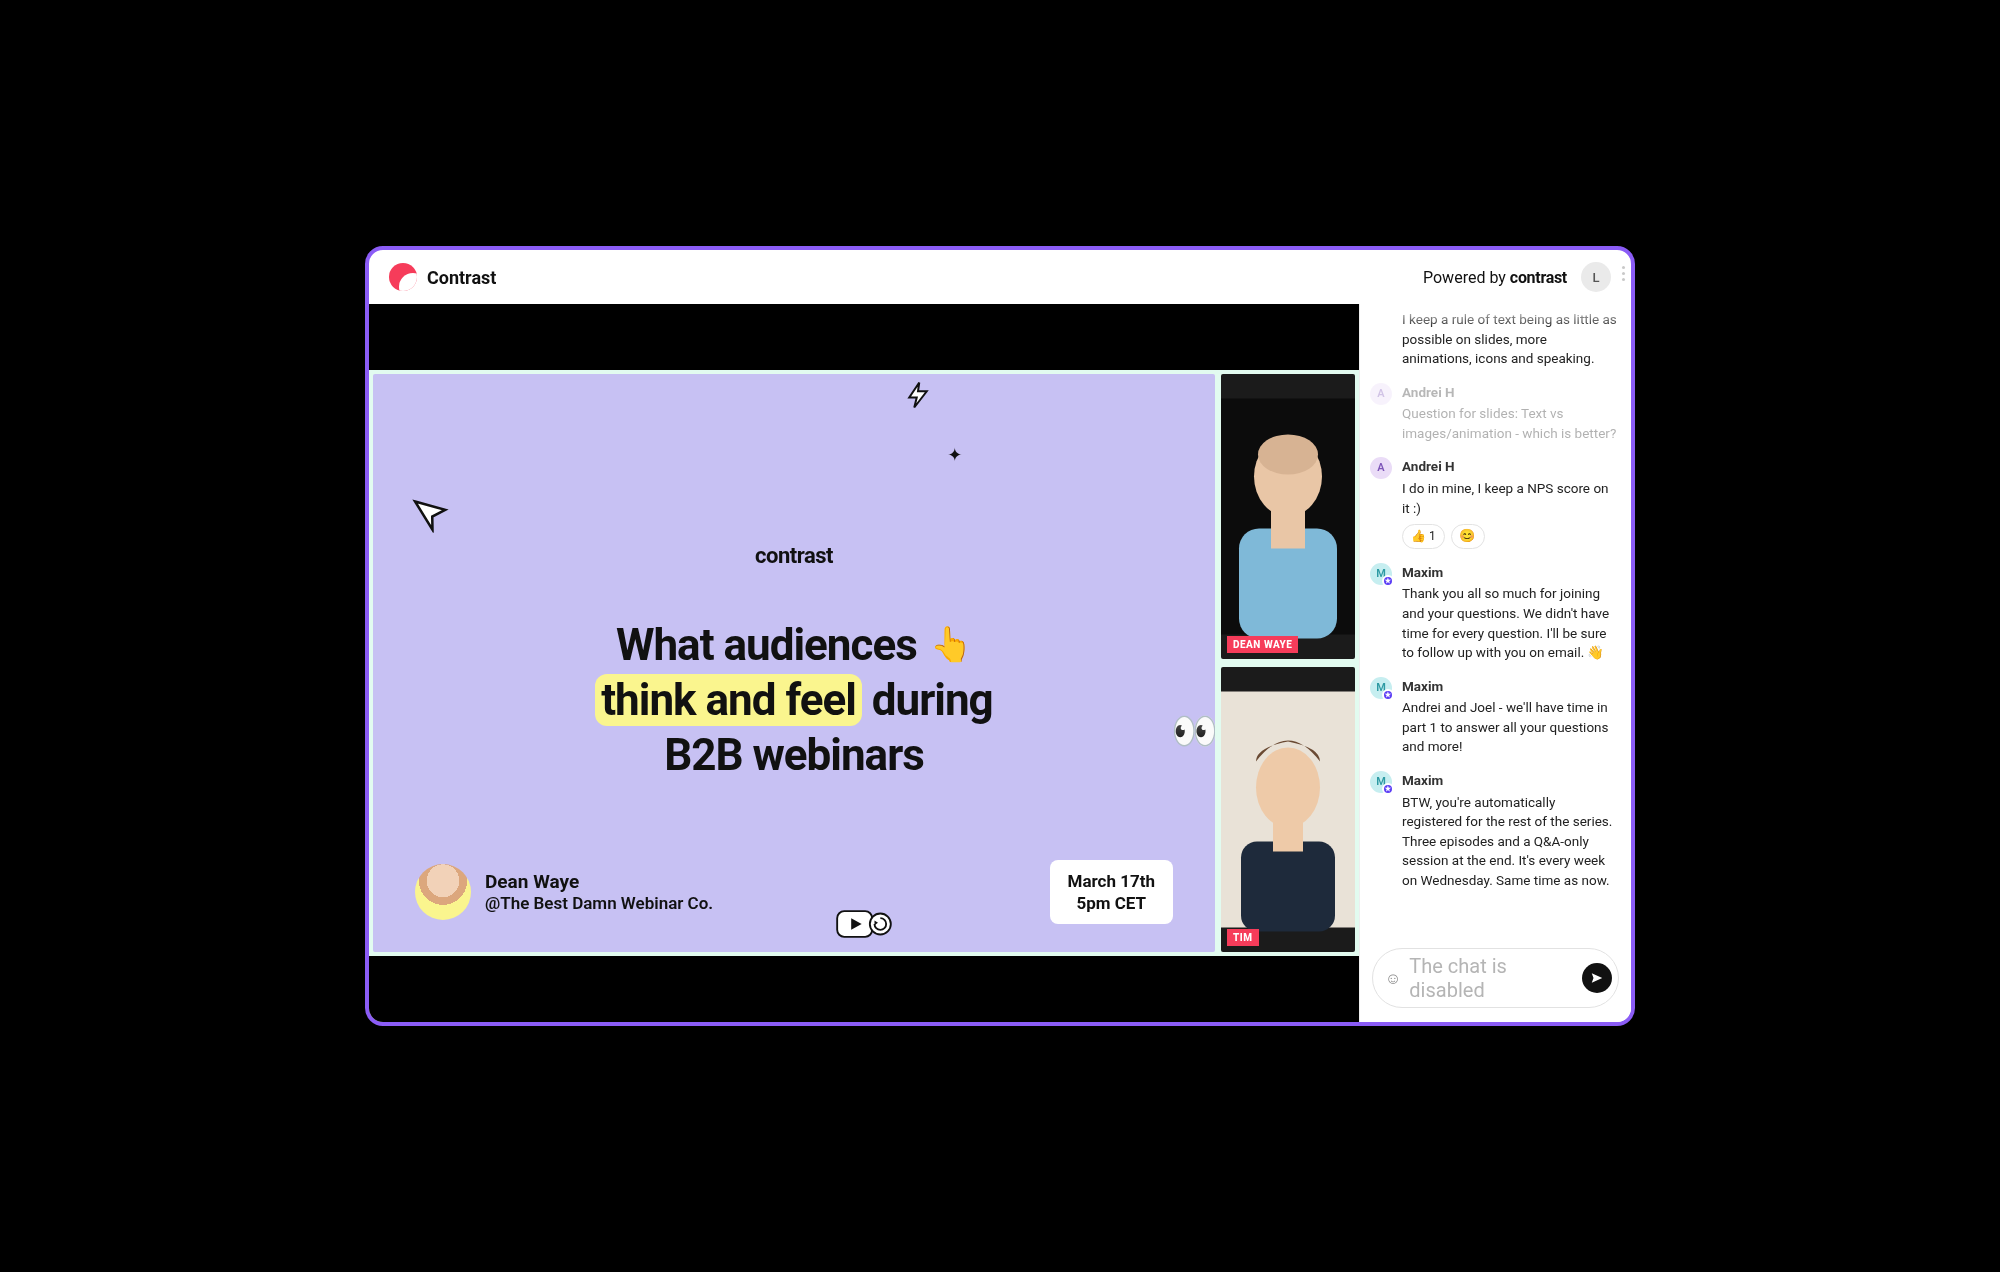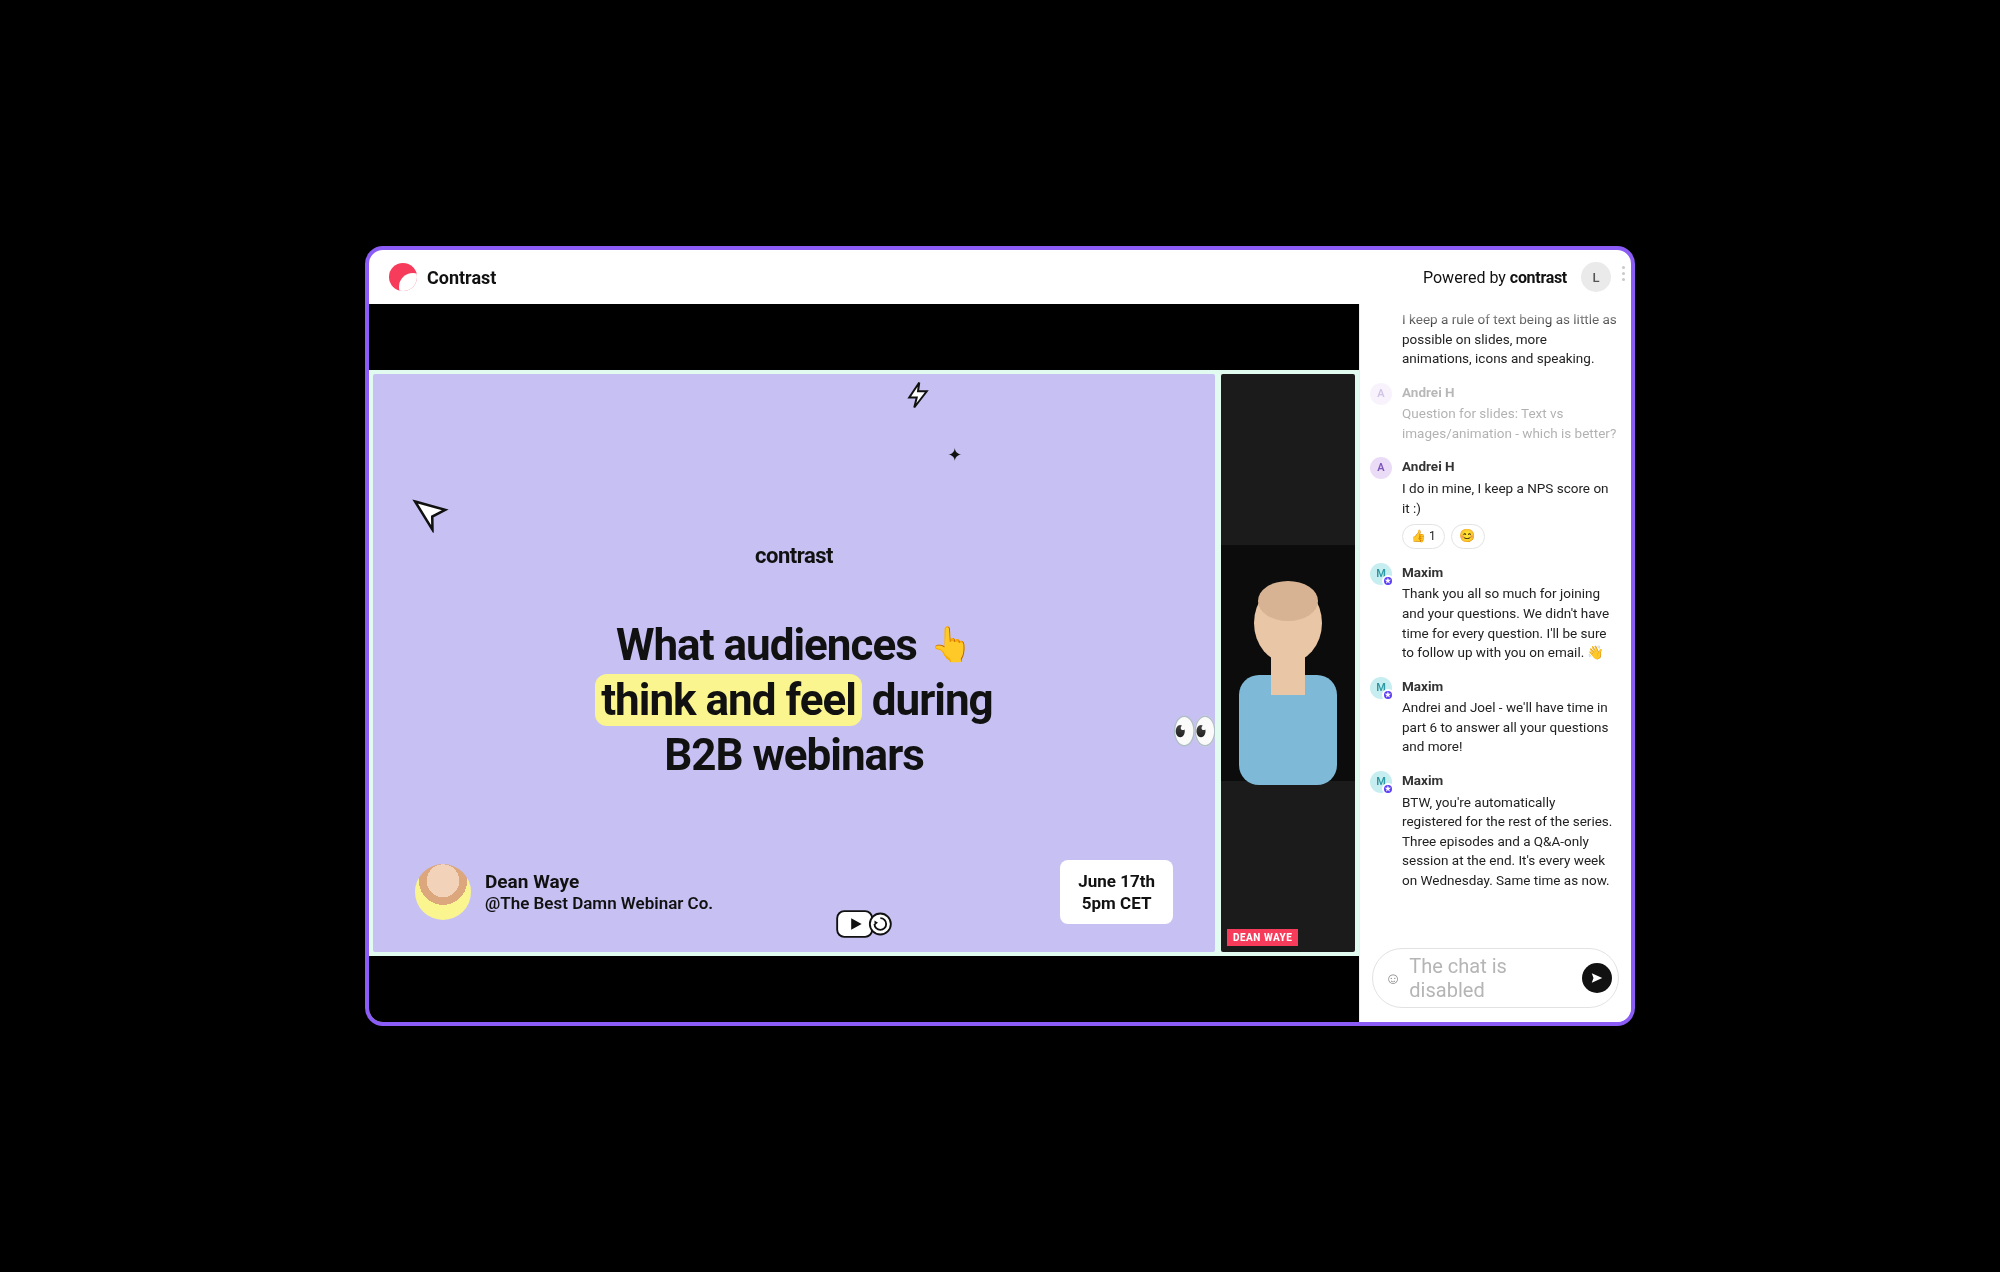--- a/index.html
+++ b/index.html
@@ -354,37 +354,47 @@
 
           <div class="slide-footer">
             <div class="presenter">
               <div class="presenter-avatar"></div>
               <div>
                 <div class="presenter-name">Dean Waye</div>
                 <div class="presenter-sub">@The Best Damn Webinar Co.</div>
               </div>
             </div>
             <div class="datebox">
-              <div>June 17th</div>
+              <div>March 17th</div>
               <div>5pm CET</div>
             </div>
           </div>
         </div>
 
         <div class="cams">
           <div class="cam">
             <svg viewBox="0 0 134 236">
               <rect width="134" height="236" fill="#0c0c0c"></rect>
               <ellipse cx="67" cy="78" rx="34" ry="40" fill="#e9c6a6"></ellipse>
               <ellipse cx="67" cy="56" rx="30" ry="20" fill="#d7b393"></ellipse>
               <rect x="18" y="130" width="98" height="110" rx="20" fill="#7fb9d8"></rect>
               <rect x="50" y="110" width="34" height="40" fill="#e9c6a6"></rect>
             </svg>
             <div class="tag">DEAN WAYE</div>
           </div>
+          <div class="cam">
+            <svg viewBox="0 0 134 236">
+              <rect width="134" height="236" fill="#e9e2d7"></rect>
+              <ellipse cx="67" cy="96" rx="32" ry="40" fill="#eecaa8"></ellipse>
+              <path d="M35 70 Q67 28 99 70 Q99 56 67 50 Q35 56 35 70 Z" fill="#6a4a33"></path>
+              <rect x="20" y="150" width="94" height="90" rx="16" fill="#1e2a3b"></rect>
+              <rect x="52" y="126" width="30" height="34" fill="#eecaa8"></rect>
+            </svg>
+            <div class="tag">TIM</div>
+          </div>
         </div>
 
       </div>
     </div>
 
     <div class="chat">
       <div class="chat-scroll" id="chat-scroll">
           <div class="msg noav">
             <div class="body">
               <div class="text">I keep a rule of text being as little as possible on slides, more animations, icons and speaking.</div>
@@ -412,21 +422,21 @@
             <div class="av m">M<div class="badge">★</div></div>
             <div class="body">
               <div class="author">Maxim</div>
               <div class="text">Thank you all so much for joining and your questions. We didn't have time for every question. I'll be sure to follow up with you on email. 👋</div>
             </div>
           </div>
           <div class="msg">
             <div class="av m">M<div class="badge">★</div></div>
             <div class="body">
               <div class="author">Maxim</div>
-              <div class="text">Andrei and Joel - we'll have time in part 6 to answer all your questions and more!</div>
+              <div class="text">Andrei and Joel - we'll have time in part 1 to answer all your questions and more!</div>
             </div>
           </div>
           <div class="msg">
             <div class="av m">M<div class="badge">★</div></div>
             <div class="body">
               <div class="author">Maxim</div>
               <div class="text">BTW, you're automatically registered for the rest of the series. Three episodes and a Q&amp;A-only session at the end. It's every week on Wednesday. Same time as now.</div>
             </div>
           </div>
         </div>

